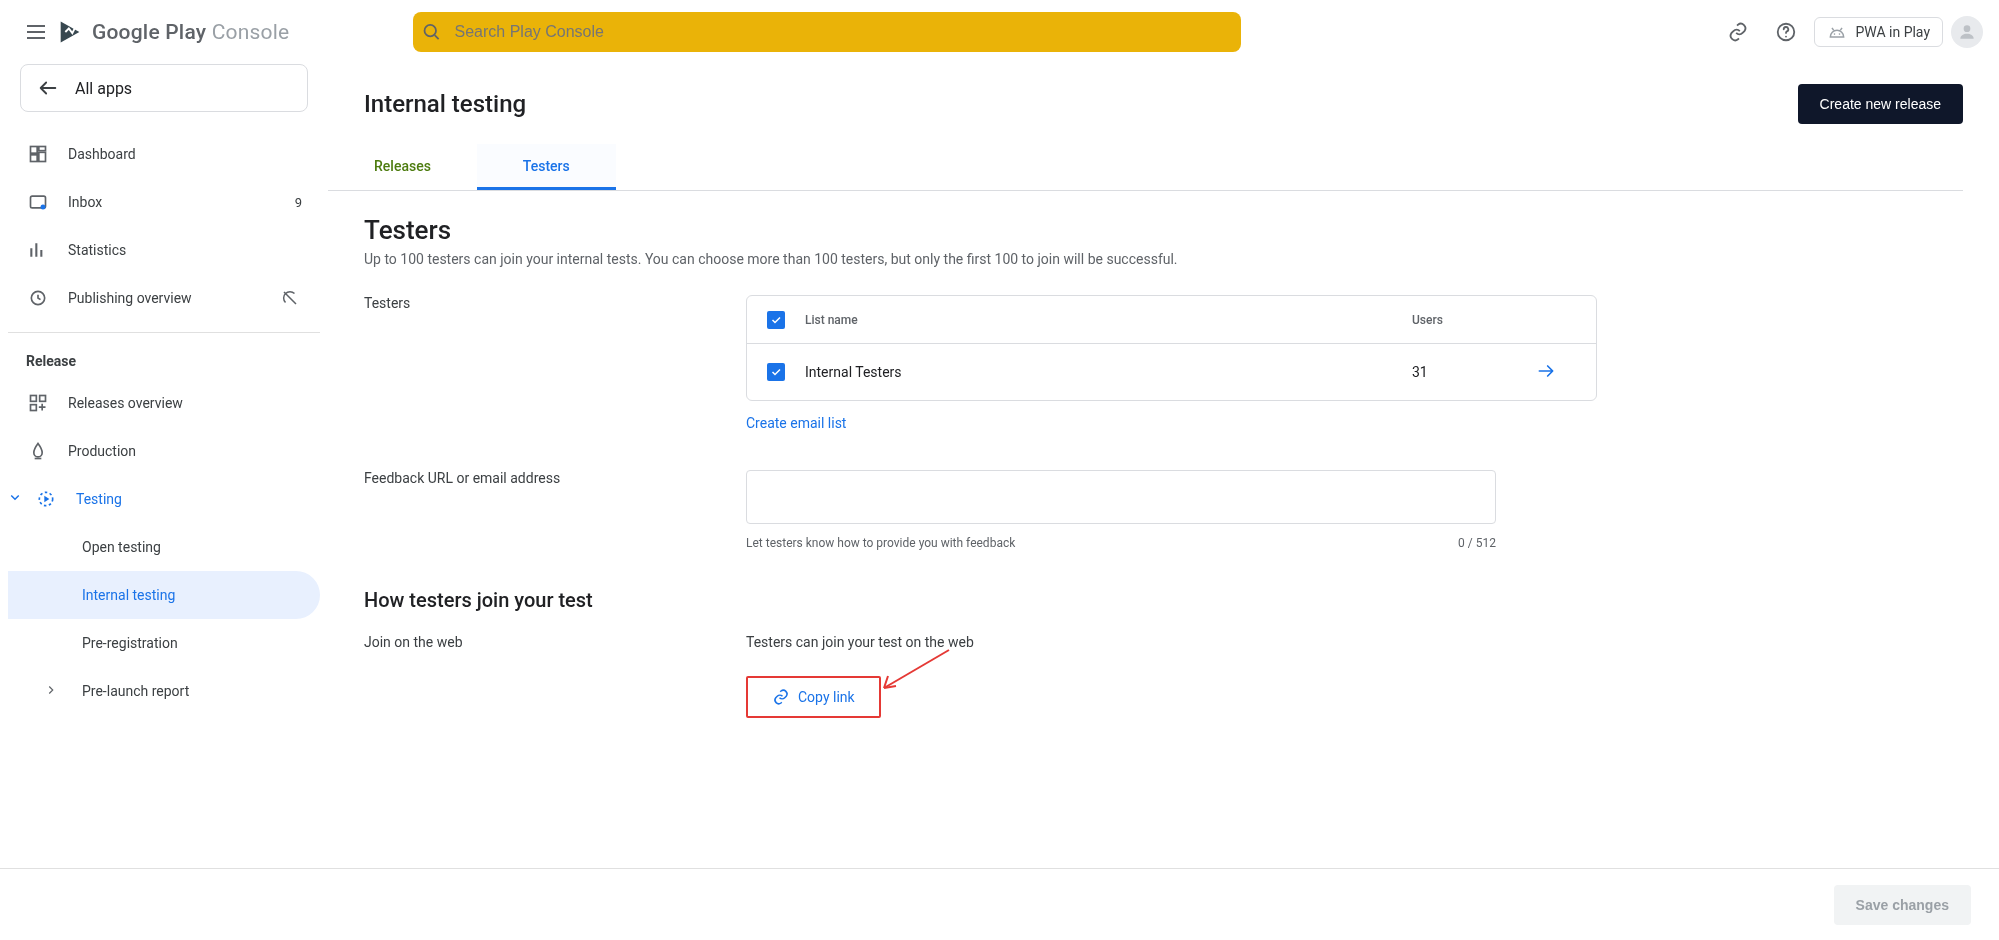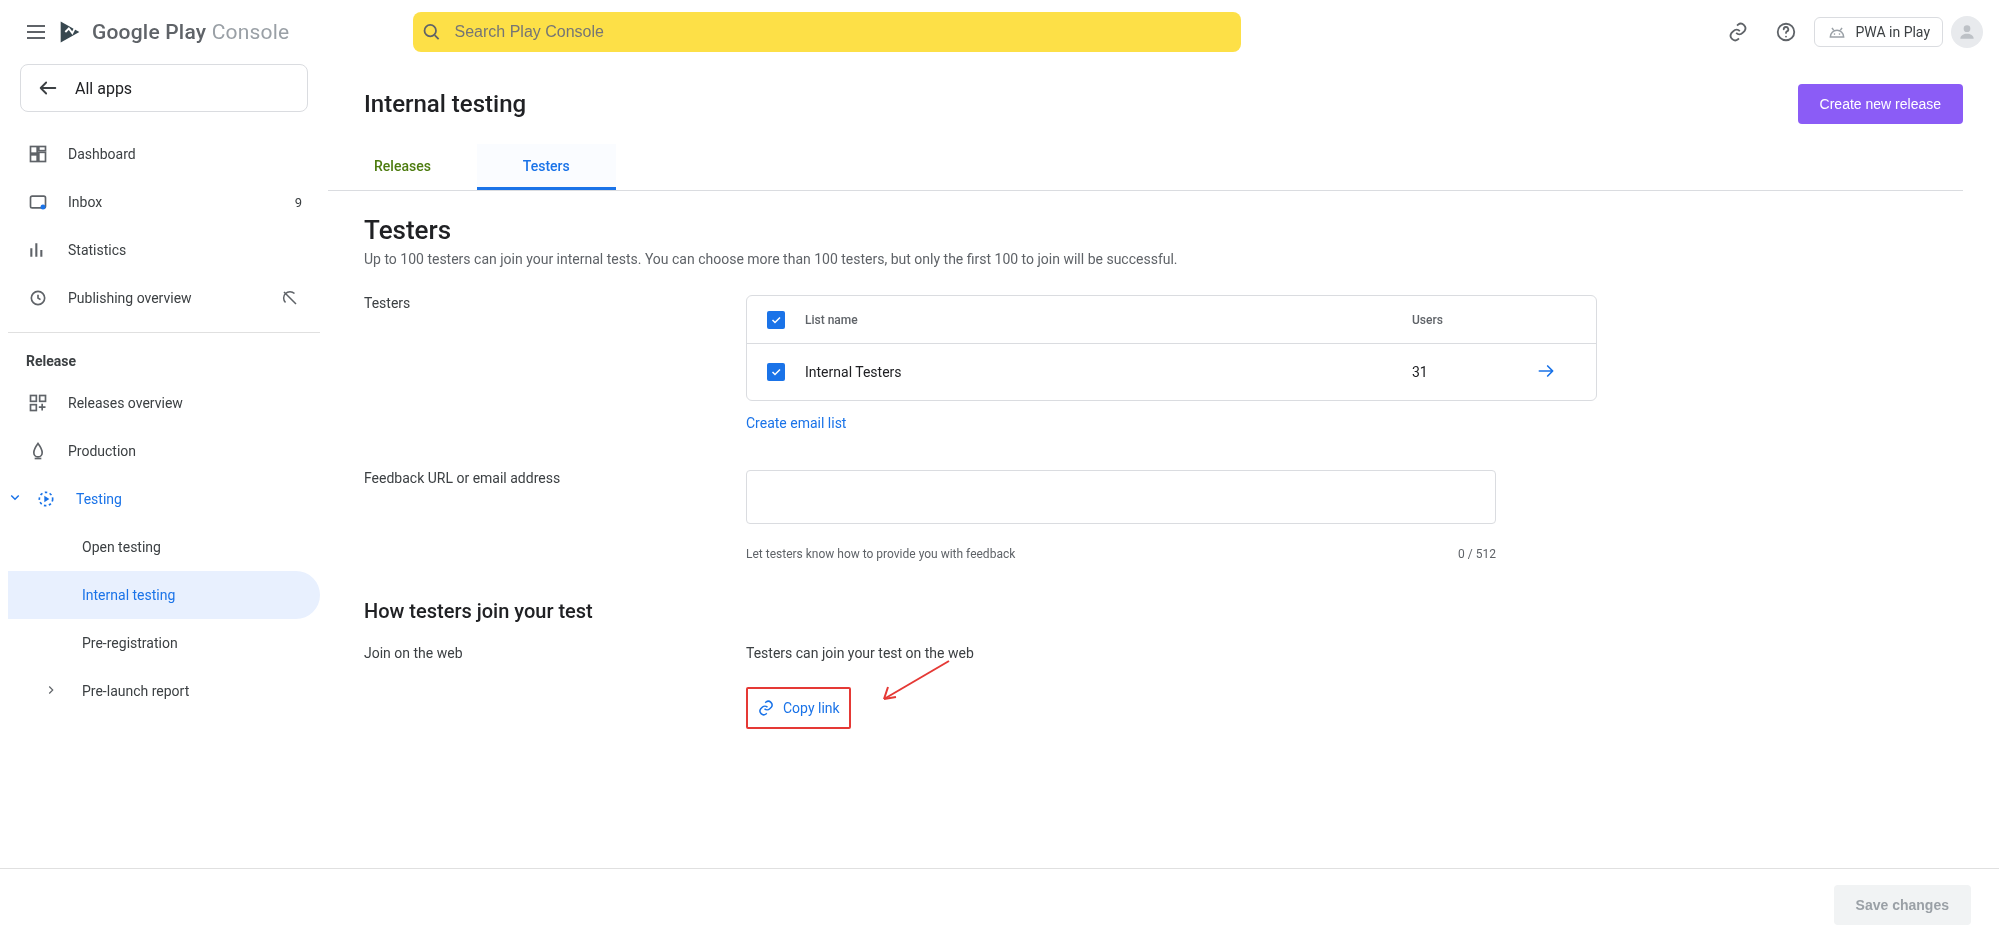--- a/index.html
+++ b/index.html
@@ -4,21 +4,21 @@
 <style>
   * { box-sizing: border-box; }
   html, body { margin: 0; padding: 0; font-family: Roboto, "Helvetica Neue", Arial, sans-serif; color: #202124; background: #fff; }
   .topbar { display: flex; align-items: center; height: 64px; padding: 0 16px; }
   .menu-icon { width: 40px; height: 40px; display: flex; align-items: center; justify-content: center; border-radius: 50%; cursor: pointer; }
   .logo { display: flex; align-items: center; gap: 8px; cursor: pointer; }
   .logo-mark { width: 28px; height: 28px; }
   .logo-word { font: 500 21px/1 "Product Sans", Roboto, Arial, sans-serif; color: #5f6368; letter-spacing: .2px; }
   .logo-word .dark { color: #5f6368; font-weight: 500; }
   .logo-word .light { color: #9aa0a6; font-weight: 400; }
-  .search { flex: 0 0 828px; display: flex; align-items: center; height: 40px; background: #fde047; border-radius: 8px; padding: 0 8px 0 8px; margin-left: 124px; gap: 10px; }
+  .search { flex: 0 0 828px; display: flex; align-items: center; height: 40px; background: #eab308; border-radius: 8px; padding: 0 8px 0 8px; margin-left: 124px; gap: 10px; }
   .search svg { color: #5f6368; }
   .search input { border: 0; background: transparent; font-size: 16px; color: #5f6368; width: 100%; outline: none; }
   .spacer { flex: 1 1 auto; }
   .top-right { display: flex; align-items: center; gap: 8px; }
   .iconbtn { width: 40px; height: 40px; border-radius: 50%; display: flex; align-items: center; justify-content: center; color: #5f6368; cursor: pointer; }
   .chip { display: flex; align-items: center; gap: 8px; border: 1px solid #dadce0; padding: 6px 12px; border-radius: 6px; font-size: 14px; color: #3c4043; text-align: right; }
   .avatar { width: 32px; height: 32px; border-radius: 50%; background: #e8eaed; display: flex; align-items: center; justify-content: center; color: #9aa0a6; }
 
   .layout { display: flex; }
   .sidebar { width: 328px; padding: 0 8px; }
@@ -32,43 +32,43 @@
   .nav-section-title { font-size: 14px; font-weight: 700; padding: 10px 18px; color: #3c4043; }
   .nav-item.active { background: #e8f0fe; }
   .nav-item.active .label, .nav-item.active svg { color: #1a73e8; }
   .nav-item.expanded .label, .nav-item.expanded svg { color: #1a73e8; }
   .nav-chevron { position: absolute; left: -2px; color: #1a73e8; }
   .nav-icon { width: 24px; height: 24px; display: flex; align-items: center; justify-content: center; }
 
   .main { flex: 1; padding: 0 0 120px 0; position: relative; }
   .heading-row { display: flex; align-items: center; padding: 20px 36px; }
   .page-title { font-size: 24px; font-weight: 500; margin: 0; color: #202124; flex: 1; }
-  .btn-primary { background: #8b5cf6; color: #fff; border: 0; border-radius: 4px; height: 40px; padding: 0 22px; font-size: 14px; font-weight: 500; cursor: pointer; }
+  .btn-primary { background: #0f172a; color: #fff; border: 0; border-radius: 4px; height: 40px; padding: 0 22px; font-size: 14px; font-weight: 500; cursor: pointer; }
   .tabs { display: flex; border-bottom: 1px solid #dadce0; margin: 0 36px 0 0; padding-left: 0; }
   .tab { padding: 0 46px; height: 46px; display: flex; align-items: center; font-size: 14px; font-weight: 500; color: #4d7c0f; cursor: pointer; border-bottom: 3px solid transparent; }
   .tab.active { color: #1a73e8; border-bottom-color: #1a73e8; background: #e8f0fe33; }
 
   .content { padding: 24px 36px; }
   h2.section-title { font-size: 26px; font-weight: 500; margin: 0 0 6px; }
   .section-sub { font-size: 14px; color: #5f6368; margin: 0 0 28px; }
   .section-label { font-size: 14px; color: #3c4043; }
   .two-col { display: grid; grid-template-columns: 370px 1fr; gap: 12px; align-items: start; margin-bottom: 38px; }
   .table { border: 1px solid #dadce0; border-radius: 6px; width: 851px; overflow: hidden; }
   .thead, .trow { display: grid; grid-template-columns: 58px 1fr 170px 60px; align-items: center; }
   .thead { height: 48px; font-size: 12px; color: #5f6368; font-weight: 500; border-bottom: 1px solid #dadce0; }
   .trow { height: 56px; font-size: 14px; }
   .checkbox { width: 18px; height: 18px; background: #1a73e8; border-radius: 2px; display: inline-flex; align-items: center; justify-content: center; margin-left: 20px; cursor: pointer; }
   .checkbox svg { color: #fff; }
   .row-arrow svg { color: #1a73e8; }
   .linkish { color: #1a73e8; font-size: 14px; cursor: pointer; display: inline-block; margin-top: 14px; }
   .text-input { width: 750px; height: 54px; border: 1px solid #dadce0; border-radius: 4px; padding: 10px 12px; font-size: 14px; }
-  .helper-row { width: 750px; display: flex; justify-content: space-between; font-size: 12px; color: #5f6368; margin-top: 23px; }
+  .helper-row { width: 750px; display: flex; justify-content: space-between; font-size: 12px; color: #5f6368; margin-top: 12px; }
 
   h3.section-h3 { font-size: 20px; font-weight: 500; margin: 0 0 22px; }
-  .copy-link-btn { display: inline-flex; align-items: center; gap: 8px; color: #1a73e8; font-size: 14px; padding: 10px 9px; border: 2px solid #e53935; border-radius: 2px; cursor: pointer; }
+  .copy-link-btn { display: inline-flex; align-items: center; gap: 8px; color: #1a73e8; font-size: 14px; padding: 10px 24px; border: 2px solid #e53935; border-radius: 2px; cursor: pointer; }
   .annotation-arrow { position: absolute; color: #e53935; }
 
   .footer-bar { position: fixed; bottom: 0; left: 0; right: 0; height: 72px; background: #fff; border-top: 1px solid #e0e0e0; display: flex; align-items: center; justify-content: flex-end; padding: 0 28px; }
   .btn-disabled { background: #f1f3f4; color: #9aa0a6; border: 0; border-radius: 4px; height: 40px; padding: 0 22px; font-size: 14px; font-weight: 700; }
 
   .users-col { text-align: left; padding-left: 46px; }
 </style>
 </head>
 <body>
 

